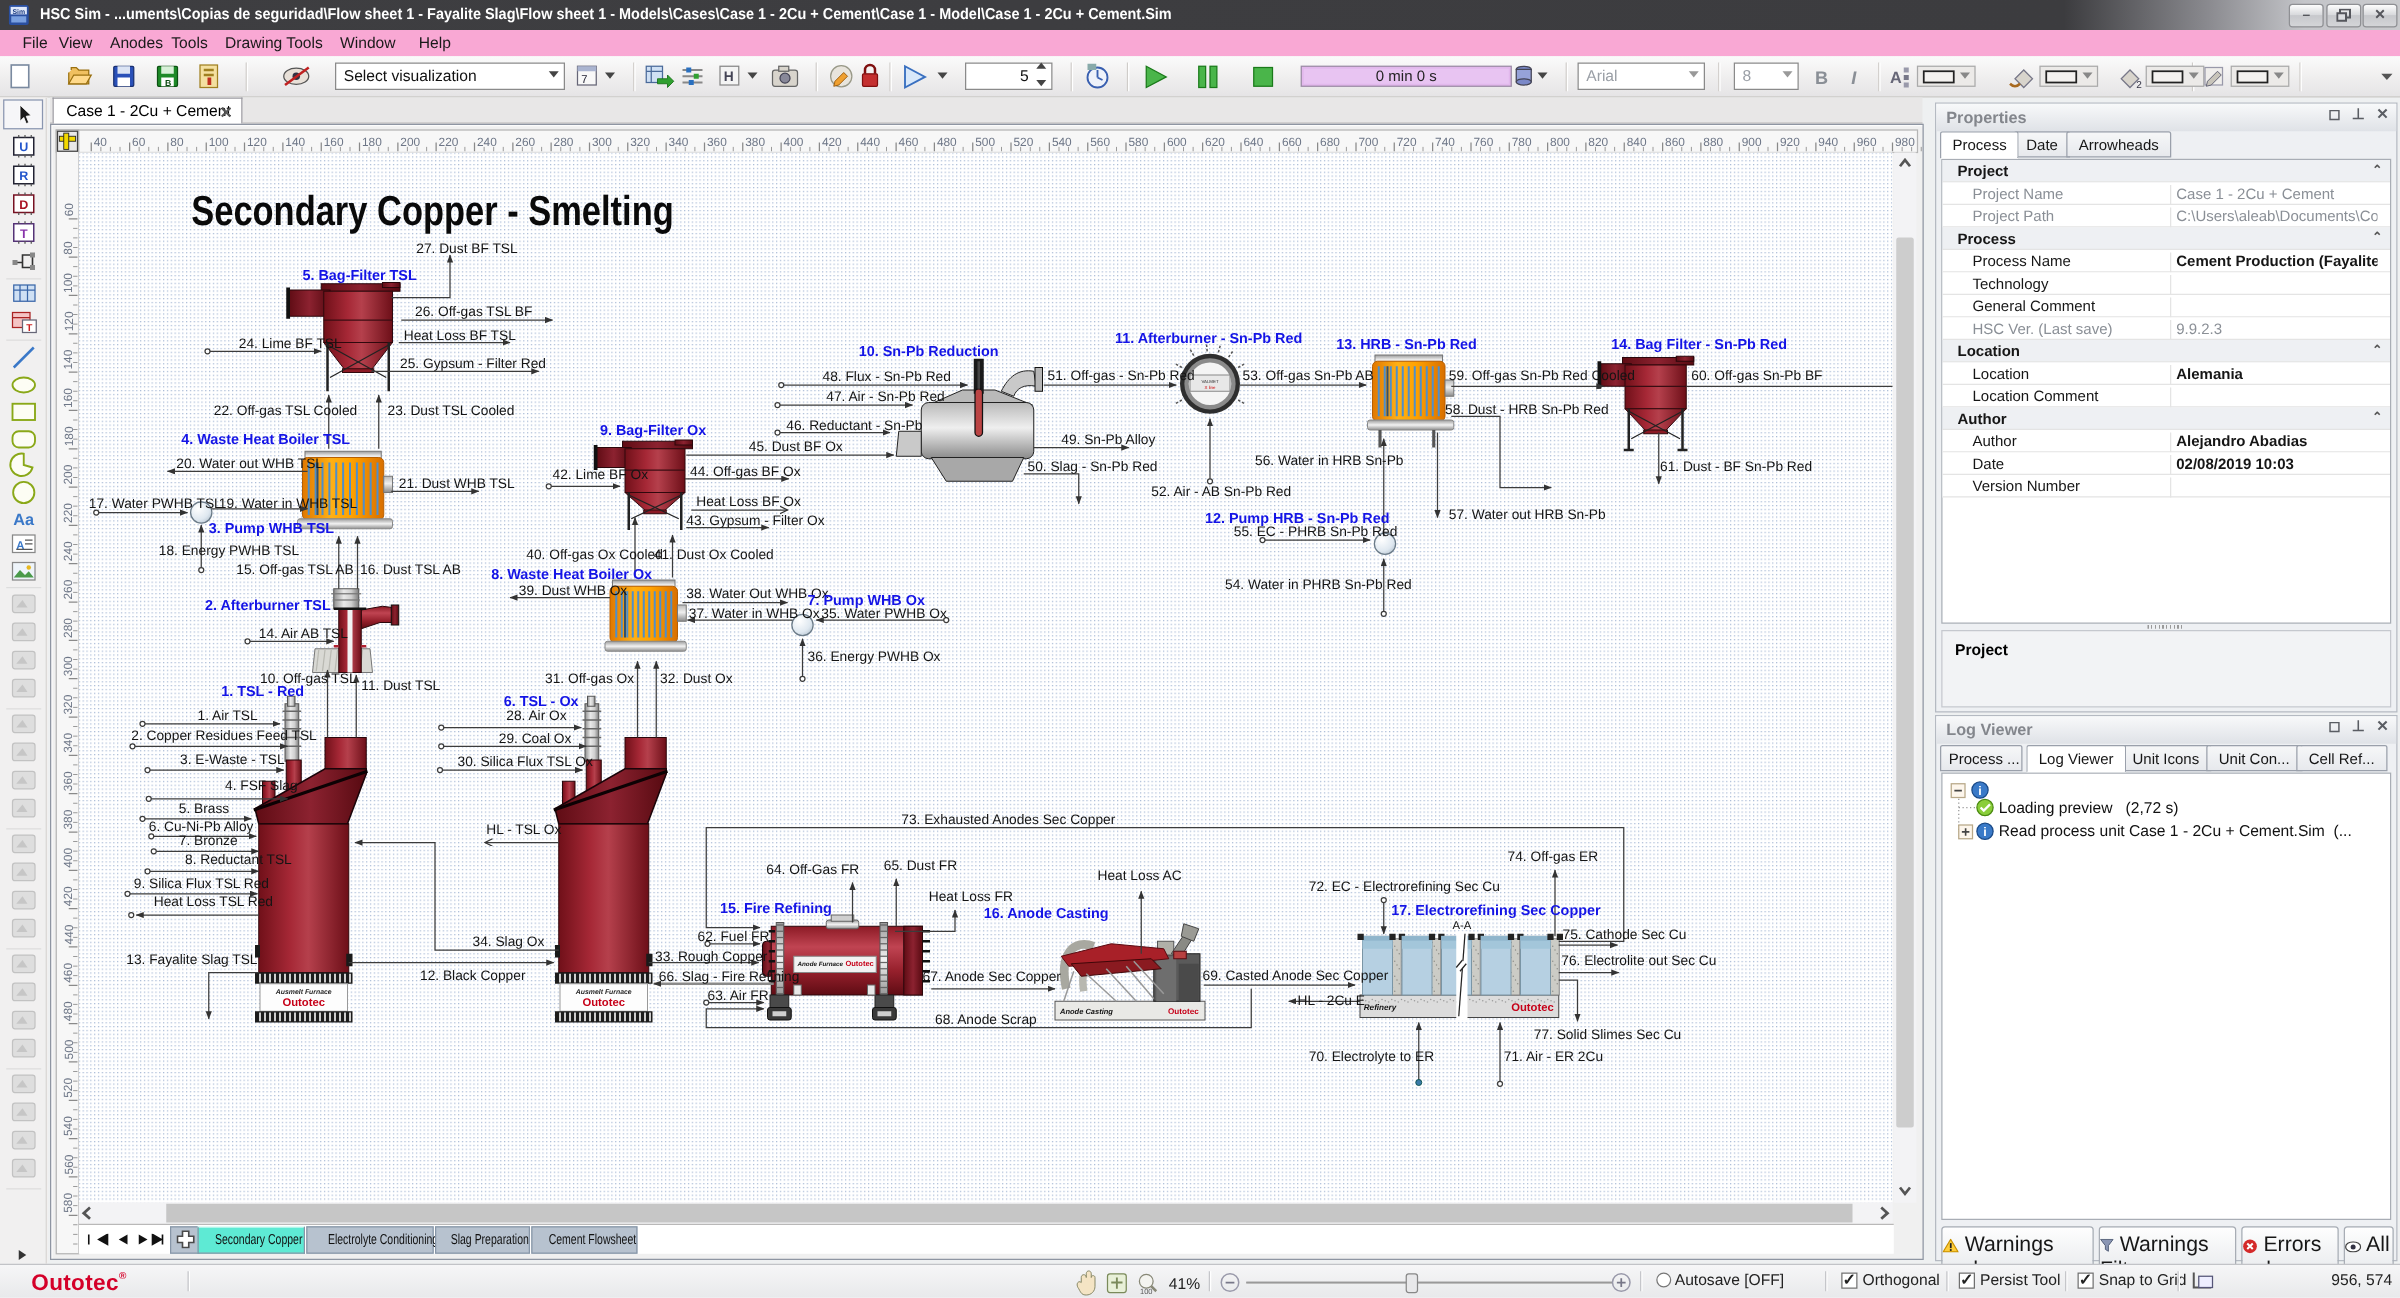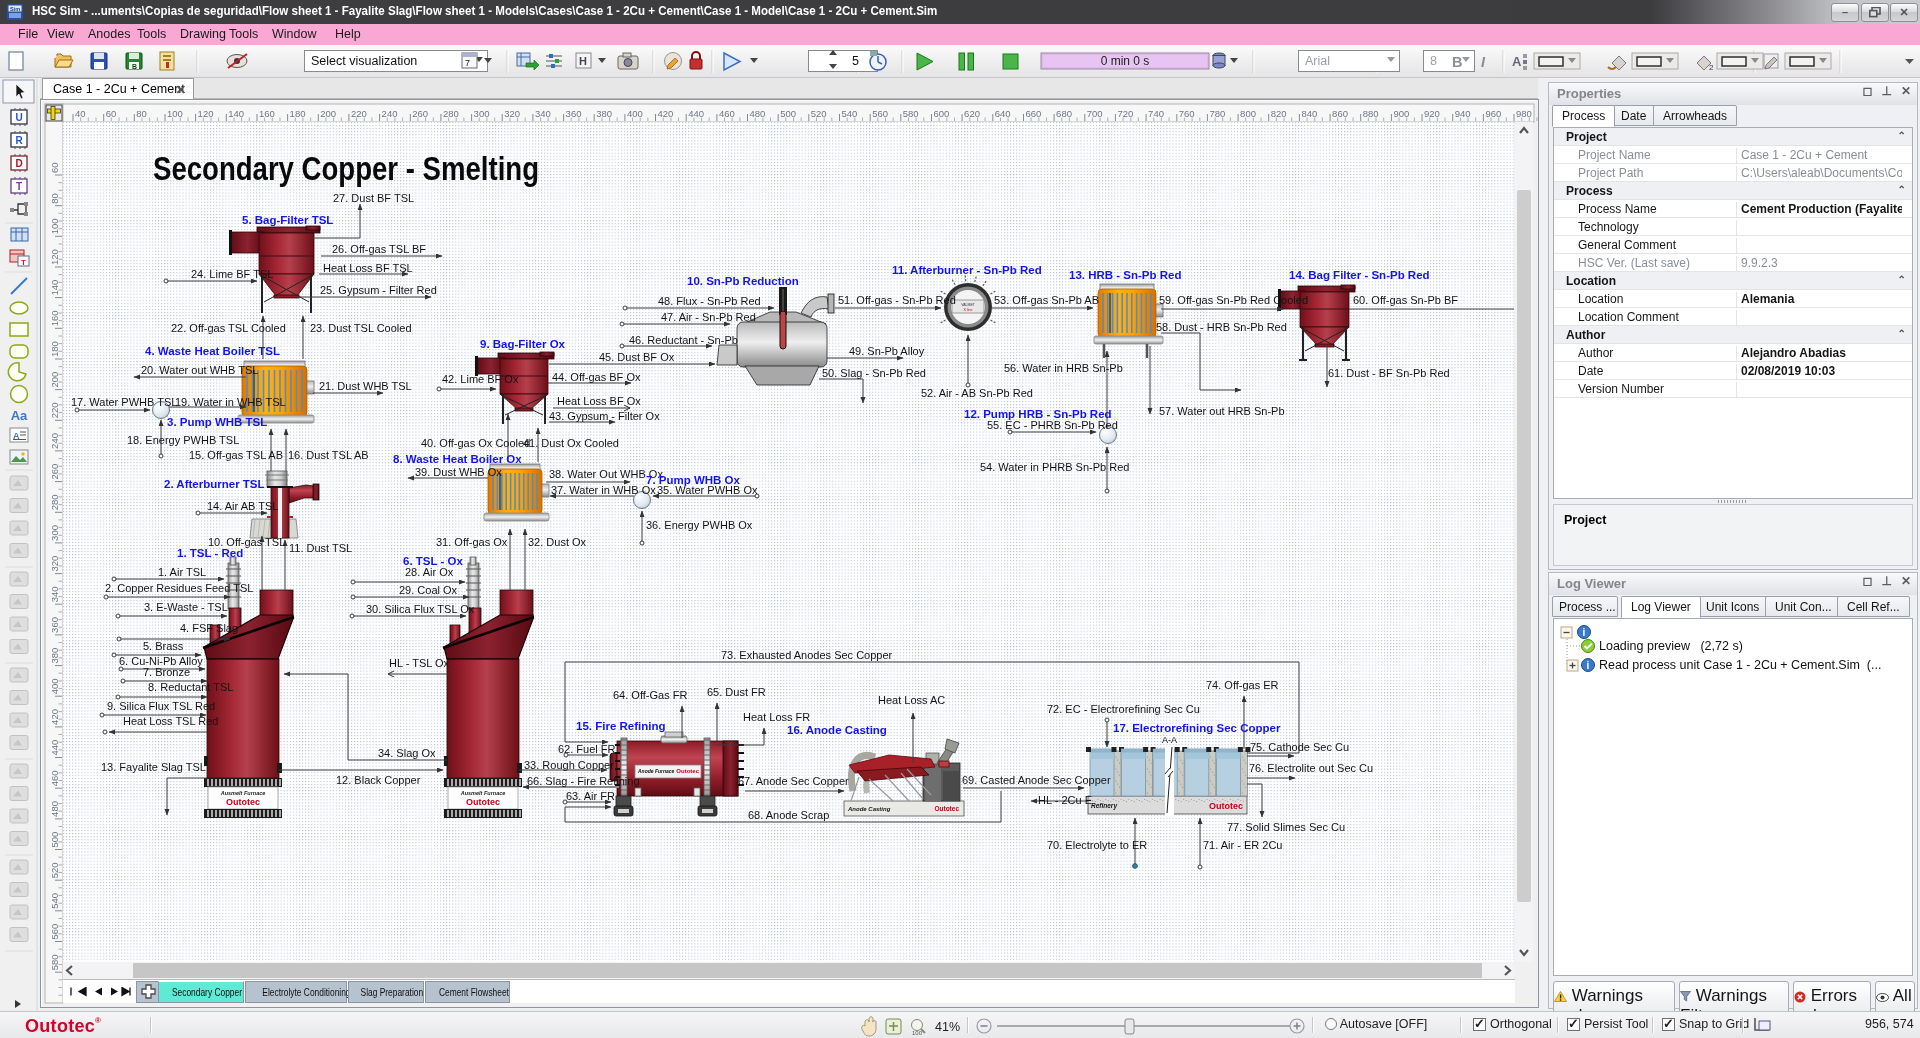--- a/index.html
+++ b/index.html
@@ -6,21 +6,21 @@
 html,body { width:1920px; height:1038px; overflow:hidden; font-family:"Liberation Sans",sans-serif; background:#eef0f1; }
 .abs { position:absolute; }
 #titlebar { position:absolute; left:0; top:0; width:1920px; height:24px;
   background:linear-gradient(to right,#3e3e41 0%,#3c3c3f 86%,#8a8a8f 92%,#c4c5c9 96%,#c9cacd 100%);
   color:#fff; }
 #titlebar .ttext { position:absolute; left:32px; top:4px; font-size:12.5px; font-weight:bold; color:#fff; white-space:nowrap; transform:scaleX(0.925); transform-origin:0 50%; }
 .winbtn { position:absolute; top:3px; width:28px; height:19px; background:linear-gradient(#fdfdfd,#d9dadd 45%,#c7c8cc 50%,#d4d5d8); border:1px solid #8f9094; border-radius:3px; color:#55565c; font-size:11px; font-weight:bold; text-align:center; line-height:17px; }
 #menubar { position:absolute; left:0; top:24px; width:1920px; height:21px; background:#f9a8d4; }
 #menubar span { position:absolute; top:3px; font-size:12.5px; color:#1a1a1a; }
 #toolbar { position:absolute; left:0; top:45px; width:1920px; height:33px; background:linear-gradient(#fbfbfb,#efeeee 55%,#e5e4e6); border-bottom:1px solid #c9c7c5; }
-.tbcombo { position:absolute; top:5px; height:22px; background:#fff; border:1px solid #8a8a8a; font-size:12.5px; color:#111; padding:3px 0 0 6px;margin-left:36px; }
+.tbcombo { position:absolute; top:5px; height:22px; background:#fff; border:1px solid #8a8a8a; font-size:12.5px; color:#111; padding:3px 0 0 6px; }
 .tbcombo .car { position:absolute; right:4px; top:6px; width:0; height:0; border-left:4px solid transparent; border-right:4px solid transparent; border-top:5px solid #444; }
 #leftbar { position:absolute; left:0; top:78px; width:38px; height:933px; background:#f1f0f0; }
 #statusbar { position:absolute; left:0; top:1011px; width:1920px; height:27px; background:linear-gradient(#f6f6f7,#e8e9eb); border-top:1px solid #c2c3c7; font-size:12.5px; color:#222;padding-left:31px; }
 .sbsep { position:absolute; top:5px; height:16px; width:1px; background:#c5c6ca; box-shadow:1px 0 0 #fff; }
 .cb { position:absolute; top:6px; width:13px; height:13px; background:#fff; border:1px solid #707070; }
 .cb:after { content:"\2713"; position:absolute; left:0px; top:-3px; font-size:13px; font-weight:bold; color:#222; }
 #tabrow { position:absolute; left:40px; top:78px; width:1498px; height:21px; background:#e8e7e7; border-bottom:1px solid #b9b8b8;}
 #doctab { position:absolute; left:2px; top:0px; width:152px; height:21px; background:#fff; border:1px solid #9a99a0; border-bottom:none; font-size:12.5px; padding:3px 0 0 10px; }
 #canvasframe { position:absolute; left:40px; top:99px; width:1499px; height:909px; background:#f0f0f0; border:1px solid #8e95a2; box-shadow:inset 1px 1px 0 #fcfcfc; }
 #canvas { position:absolute; left:22px; top:22px; width:1451px; height:840px; background:#fff; }

